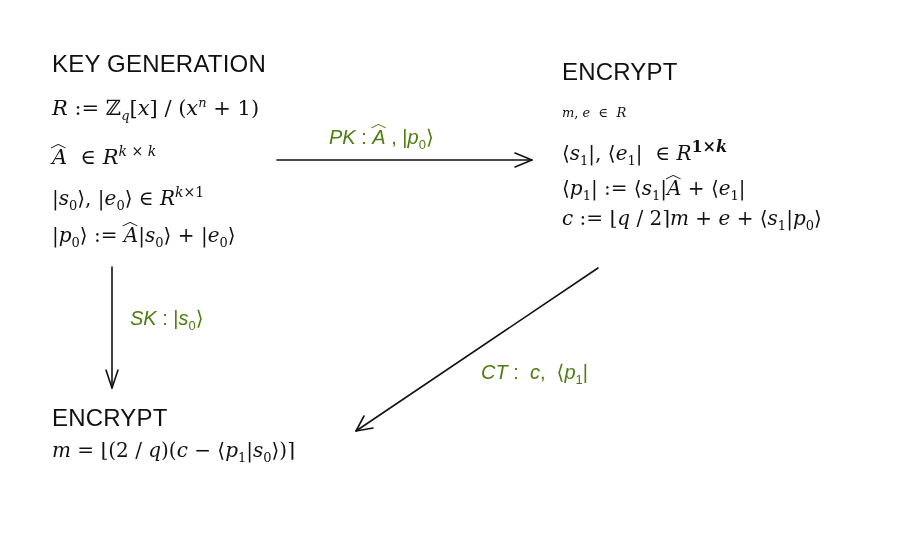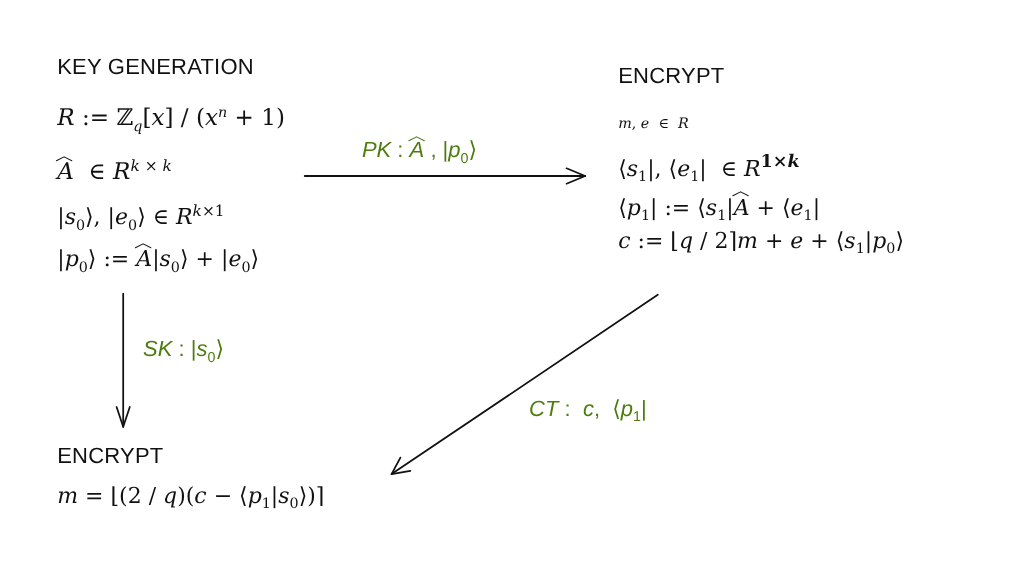--- a/index.html
+++ b/index.html
@@ -10,21 +10,21 @@
     body {
       width: 924px;
       height: 534px;
       position: relative;
       overflow: hidden;
       color: #111111;
     }
     .heading {
       position: absolute;
       font-family: "Liberation Sans", sans-serif;
-      font-size: 20px;
+      font-size: 24px;
       letter-spacing: 0.2px;
       color: #111111;
       white-space: nowrap;
     }
     .math {
       position: absolute;
       font-family: "DejaVu Serif", "Liberation Serif", serif;
       font-size: 20px;
       line-height: 24px;
       color: #111111;

